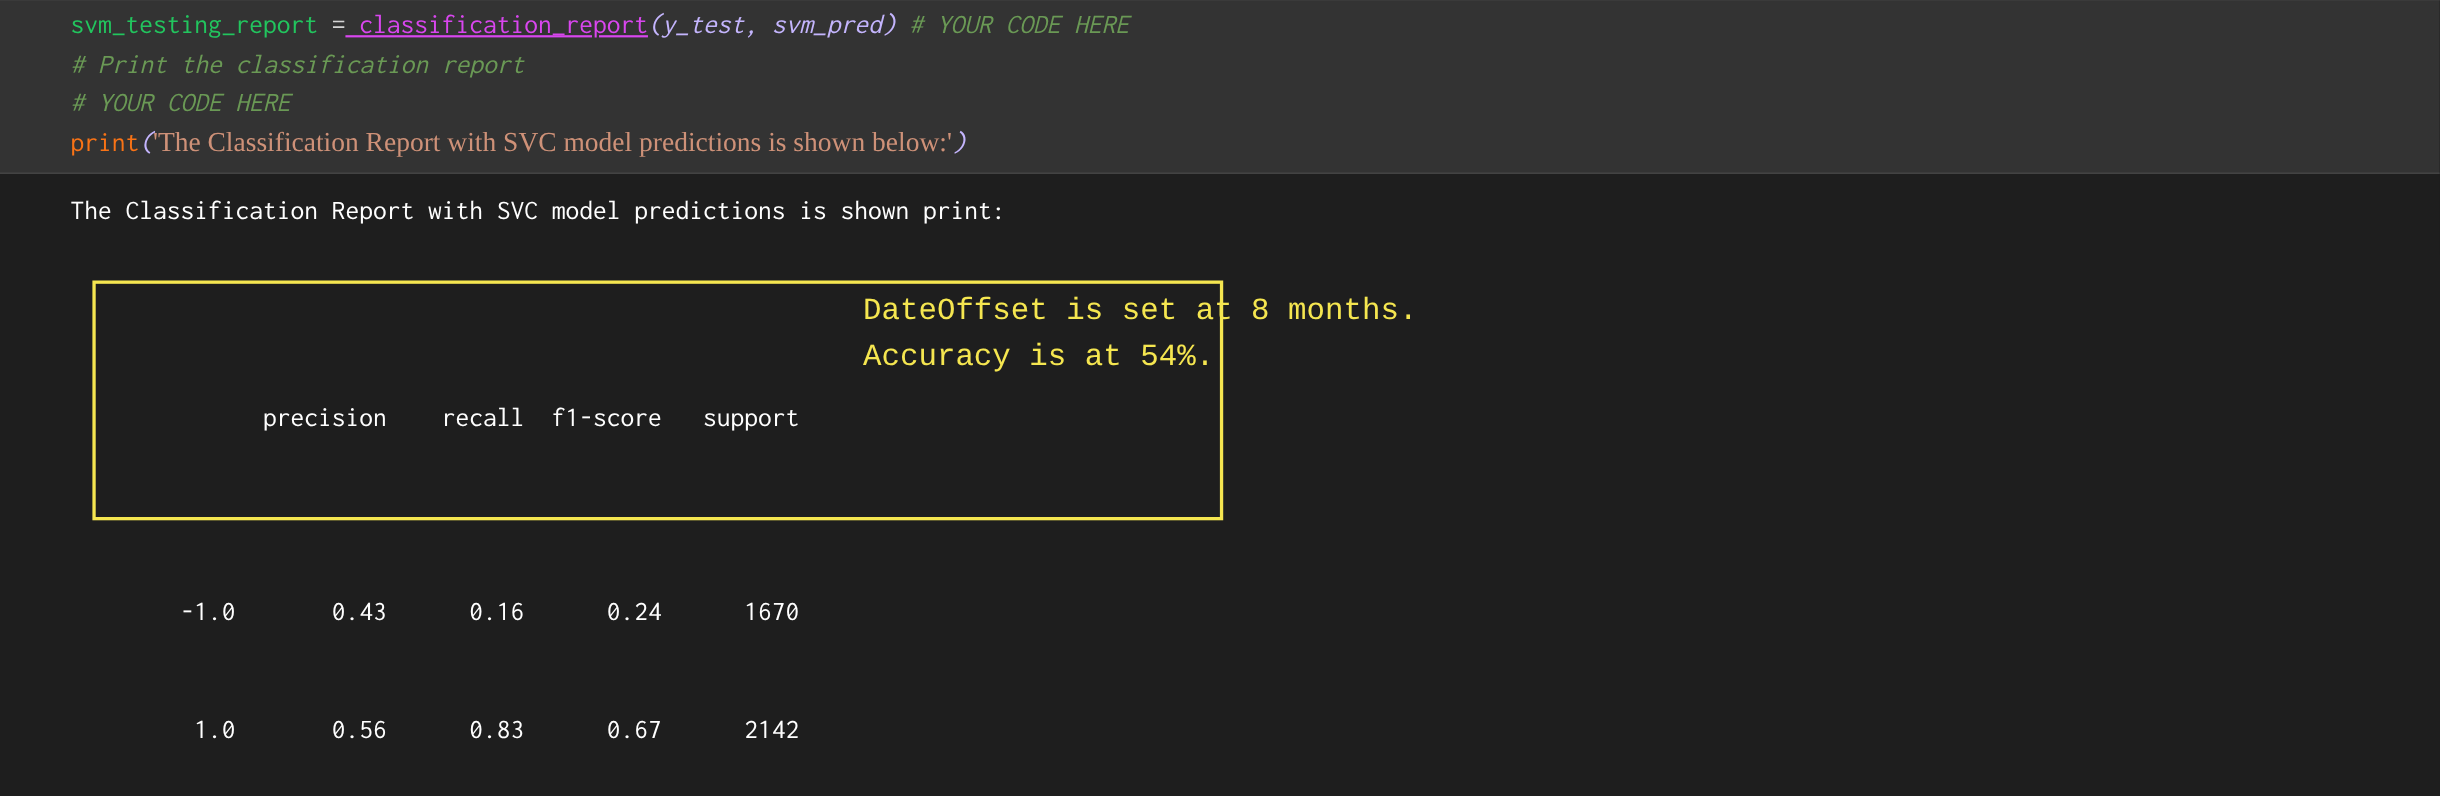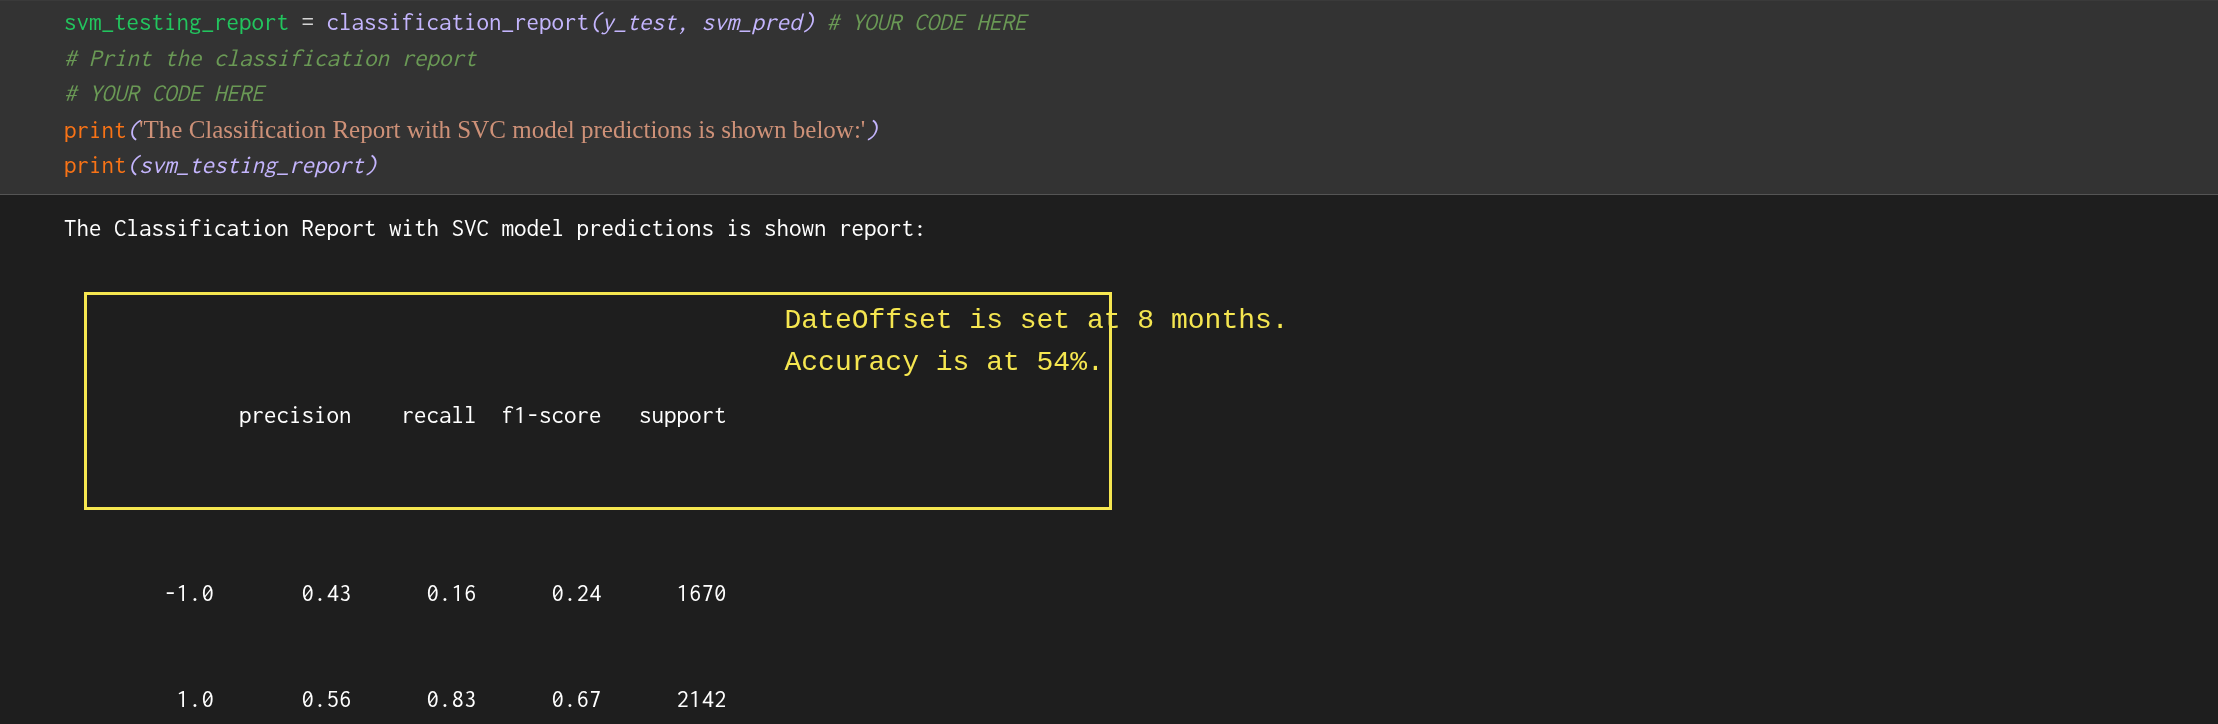--- a/index.html
+++ b/index.html
@@ -20,21 +20,21 @@
     border-top: 1px solid #3a3a3a;
     border-bottom: 1px solid #555555;
     padding: 4px 0 10px 64px;
     color: #d4d4d4;
     line-height: 1.42;
   }
   .code-line { white-space: pre; }
   .tk-id   { color: #22c55e; }
   .tk-op   { color: #d4d4d4; }
   .tk-fn   { color: #f97316; }
-  .tk-call { color: #c4b5fd; }
+  .tk-call { color: #d946ef; text-decoration: underline; }
   .tk-str  { color: #ce9178; font-family: Liberation Serif, serif; }
   .tk-cmt  { color: #6a9955; font-style: italic; text-align: right; }
   .tk-p    { color: #c4b5fd; font-style: italic; }
 
   .output-cell {
     background: #1e1e1e;
     color: #ffffff;
     padding: 16px 0 16px 64px;
     font-family: inherit;
     line-height: 1.42;
@@ -72,25 +72,24 @@
 </style>
 </head>
 <body>
 
 <div class="cell code-cell">
   <div class="code-line"><span class="tk-id">svm_testing_report </span><span class="tk-op">=</span><span class="tk-call"> classification_report</span><span class="tk-p">(y_test, svm_pred) </span><span class="tk-cmt"># YOUR CODE HERE</span></div>
   <div class="code-line"></div>
   <div class="code-line"><span class="tk-cmt"># Print the classification report</span></div>
   <div class="code-line"><span class="tk-cmt"># YOUR CODE HERE</span></div>
   <div class="code-line"><span class="tk-fn">print</span><span class="tk-p">(</span><span class="tk-str">'The Classification Report with SVC model predictions is shown below:'</span><span class="tk-p">)</span></div>
-  <div class="code-line"><span class="tk-fn">print</span><span class="tk-p">(svm_testing_report)</span></div>
 </div>
 
 <div class="cell output-cell">
-  <div class="output-line">The Classification Report with SVC model predictions is shown report:</div>
+  <div class="output-line">The Classification Report with SVC model predictions is shown print:</div>
   <div class="output-line"> </div>
 
   <div class="report-wrapper">
     <div class="report-block">
       <div class="highlight-box"></div>
       <div class="output-line">              precision    recall  f1-score   support</div>
       <div class="output-line"></div>
       <div class="output-line">        -1.0       0.43      0.16      0.24      1670</div>
       <div class="output-line">         1.0       0.56      0.83      0.67      2142</div>
       <div class="output-line"></div>

